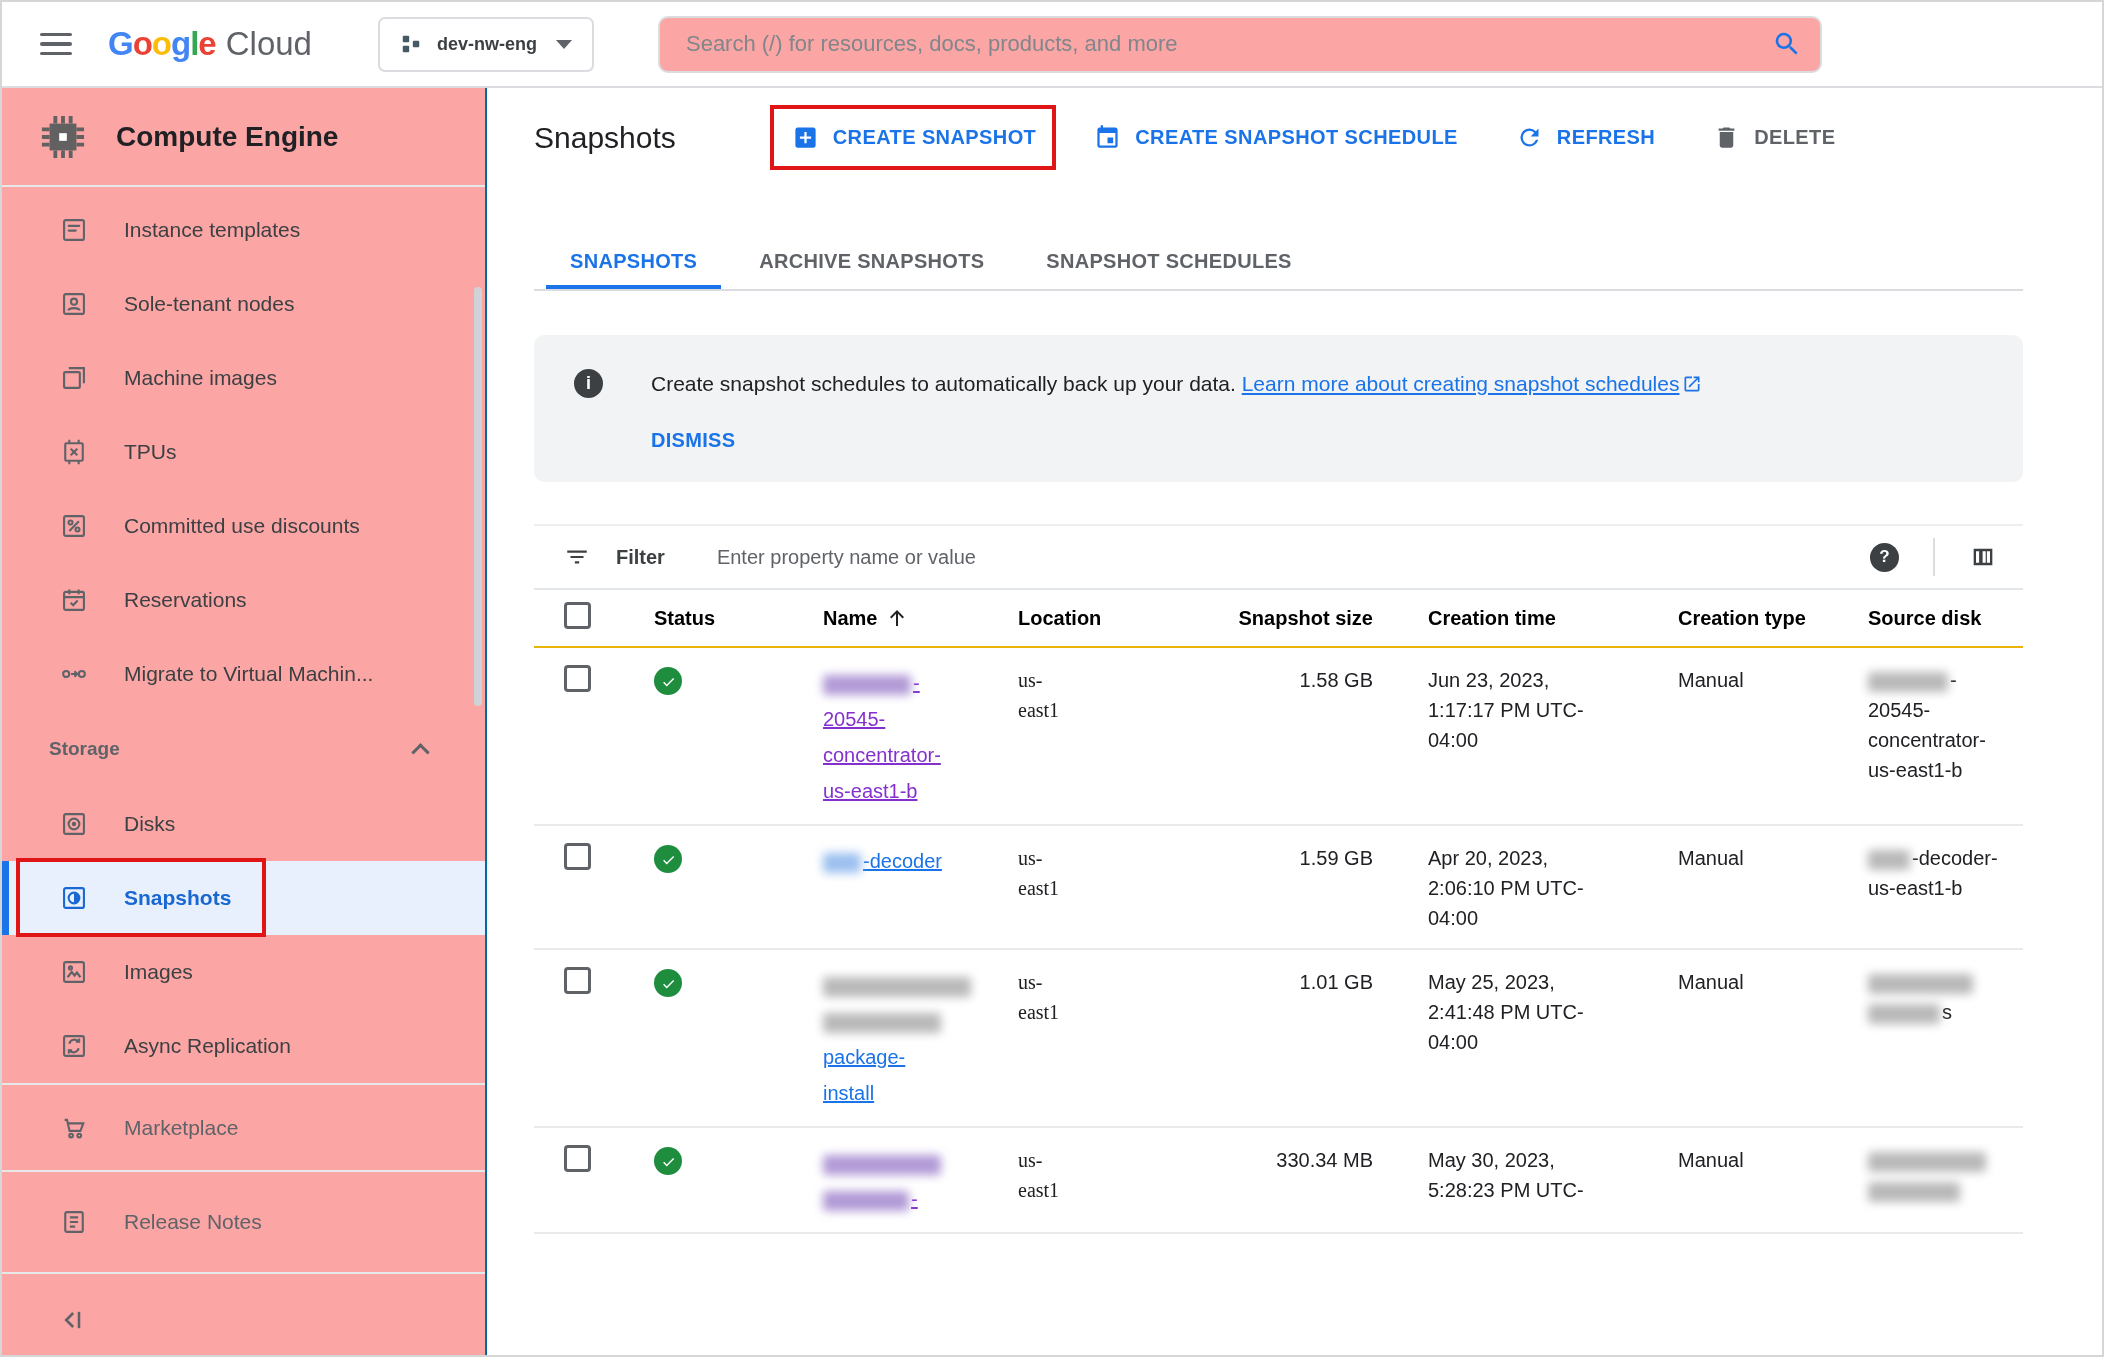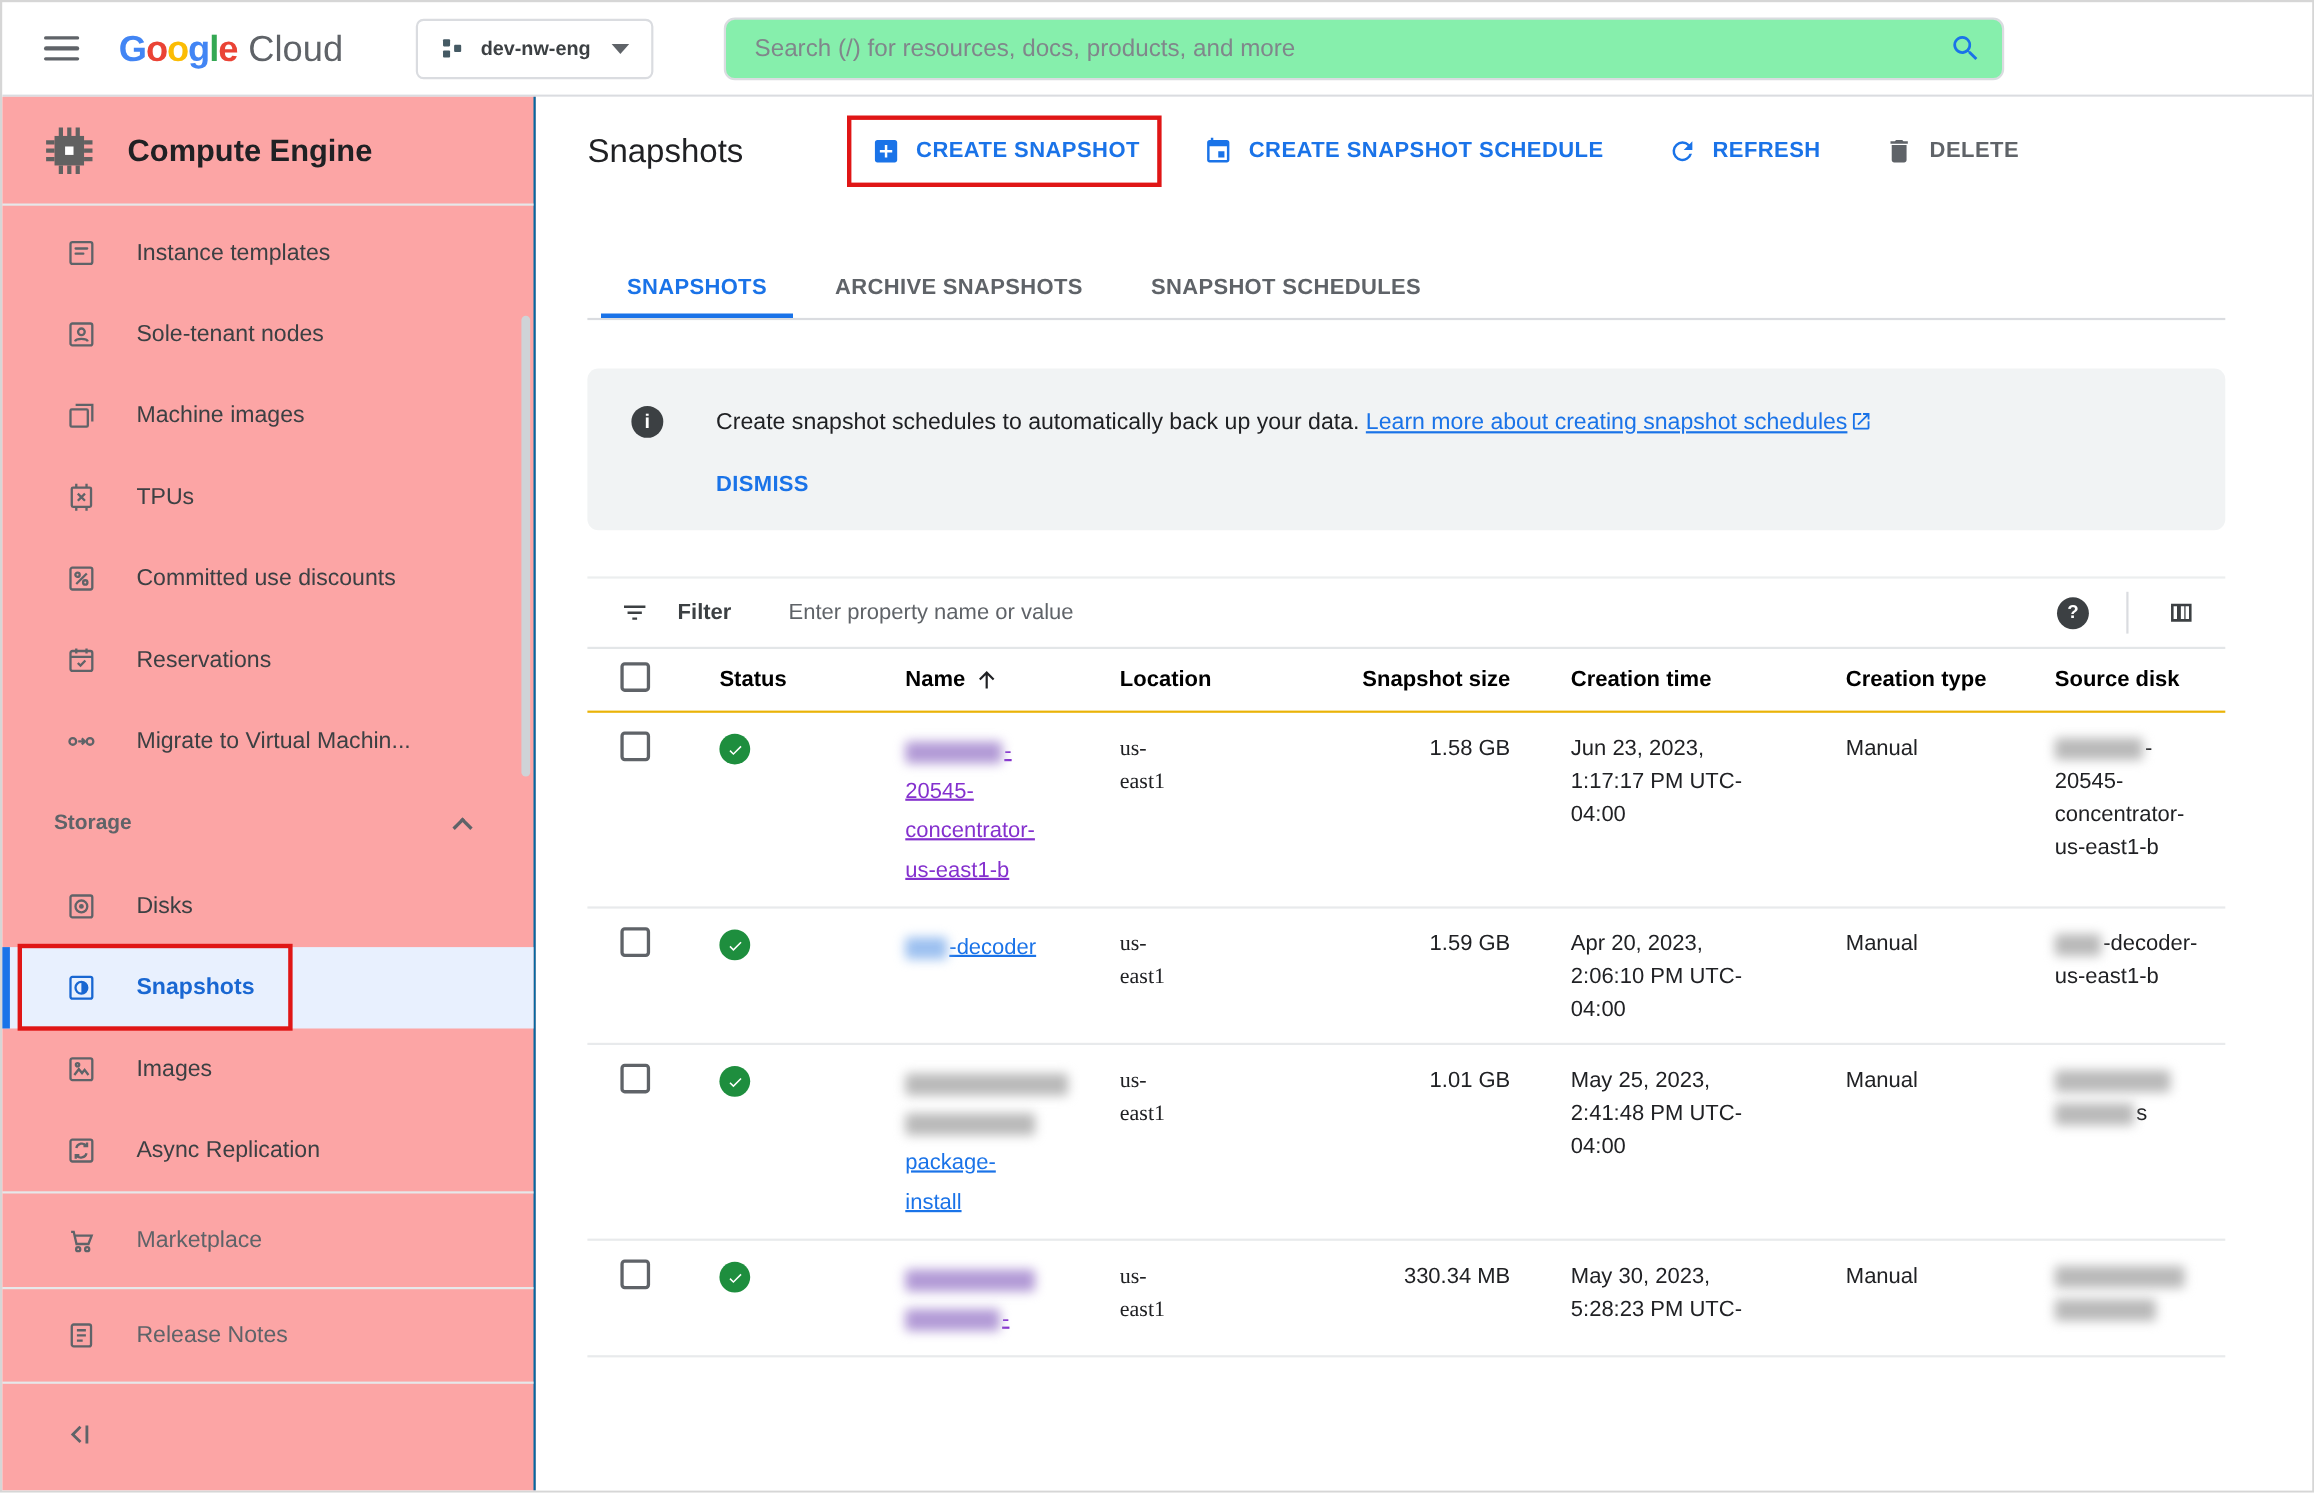--- a/index.html
+++ b/index.html
@@ -23,40 +23,40 @@
   .gc-logo { display:flex; align-items:baseline; margin-left:36px; font-size:33px; font-weight:700; letter-spacing:-1px; }
   .l-b{color:#4285F4}.l-r{color:#EA4335}.l-y{color:#FBBC05}.l-g{color:#34A853}
   .gc-cloud { color:#5f6368; margin-left:10px; font-weight:400; letter-spacing:0; }
   .project-btn { margin-left:66px; display:flex; align-items:center; gap:15px;
                  border:2px solid #dadce0; border-radius:7px; height:55px; padding:0 20px;
                  font-size:18px; color:#3c4043; font-weight:600; cursor:pointer; background:#fff; }
   .caret-down { width:0; height:0; border-left:8px solid transparent; border-right:8px solid transparent;
                 border-top:9px solid #5f6368; margin-left:4px; }
   .search-box { margin-left:64px; flex:1; max-width:1164px; height:57px;
                 border:2px solid #dadce0; border-radius:10px; display:flex; align-items:center;
-                padding:0 18px 0 26px; background:#86efac; }
+                padding:0 18px 0 26px; background:#fca5a5; }
   .search-box input { border:none; outline:none; flex:1; font-size:22px; color:#3c4043;
                       font-family:inherit; background:transparent; }
   .search-box input::placeholder { color:#80868b; }
 
   
   .app { flex:1; display:flex; min-height:0; }
 
   
   .sidebar { width:485px; min-width:485px; border-right:2px solid #0369a1; position:relative; background:#fca5a5; }
   .sb-header { height:99px; display:flex; align-items:center; gap:30px; padding-left:38px;
                border-bottom:2px solid #e6e8ea; }
   .sb-title { font-size:28px; color:#202124; font-weight:600; }
   .nav { padding-top:6px; }
   .nav-item { height:74px; display:flex; align-items:center; gap:36px; padding-left:58px;
               font-size:21px; color:#3c4043; cursor:pointer; position:relative; }
   .nav-item svg { width:28px; height:28px; flex:none; }
   .nav-item.muted { color:#5f6368; }
   .nav-item.tall { height:85px; }
-  .nav-item.taller { height:84px; }
+  .nav-item.taller { height:100px; }
   .section-head { height:76px; display:flex; align-items:center; justify-content:space-between;
                   padding:0 58px 0 47px; font-size:19px; color:#5f6368; font-weight:600; cursor:pointer; }
   .chev-up { width:13px; height:13px; border-left:3px solid #5f6368; border-top:3px solid #5f6368;
              transform:rotate(45deg) translate(2px,2px); }
   .nav-item.selected { background:var(--selected-bg,#e8f0fe); color:var(--selected-text,#1967d2); font-weight:600; }
   .nav-item.selected::before { content:""; position:absolute; left:0; top:0; bottom:0; width:7px;
                                background:var(--accent,#1a73e8); }
   .divider { border-top:2px solid #e6e8ea; }
   .collapse-row { height:92px; display:flex; align-items:center; padding-left:56px; cursor:pointer; }
   .sb-scrollbar { position:absolute; right:3px; top:199px; width:8px; height:419px;

